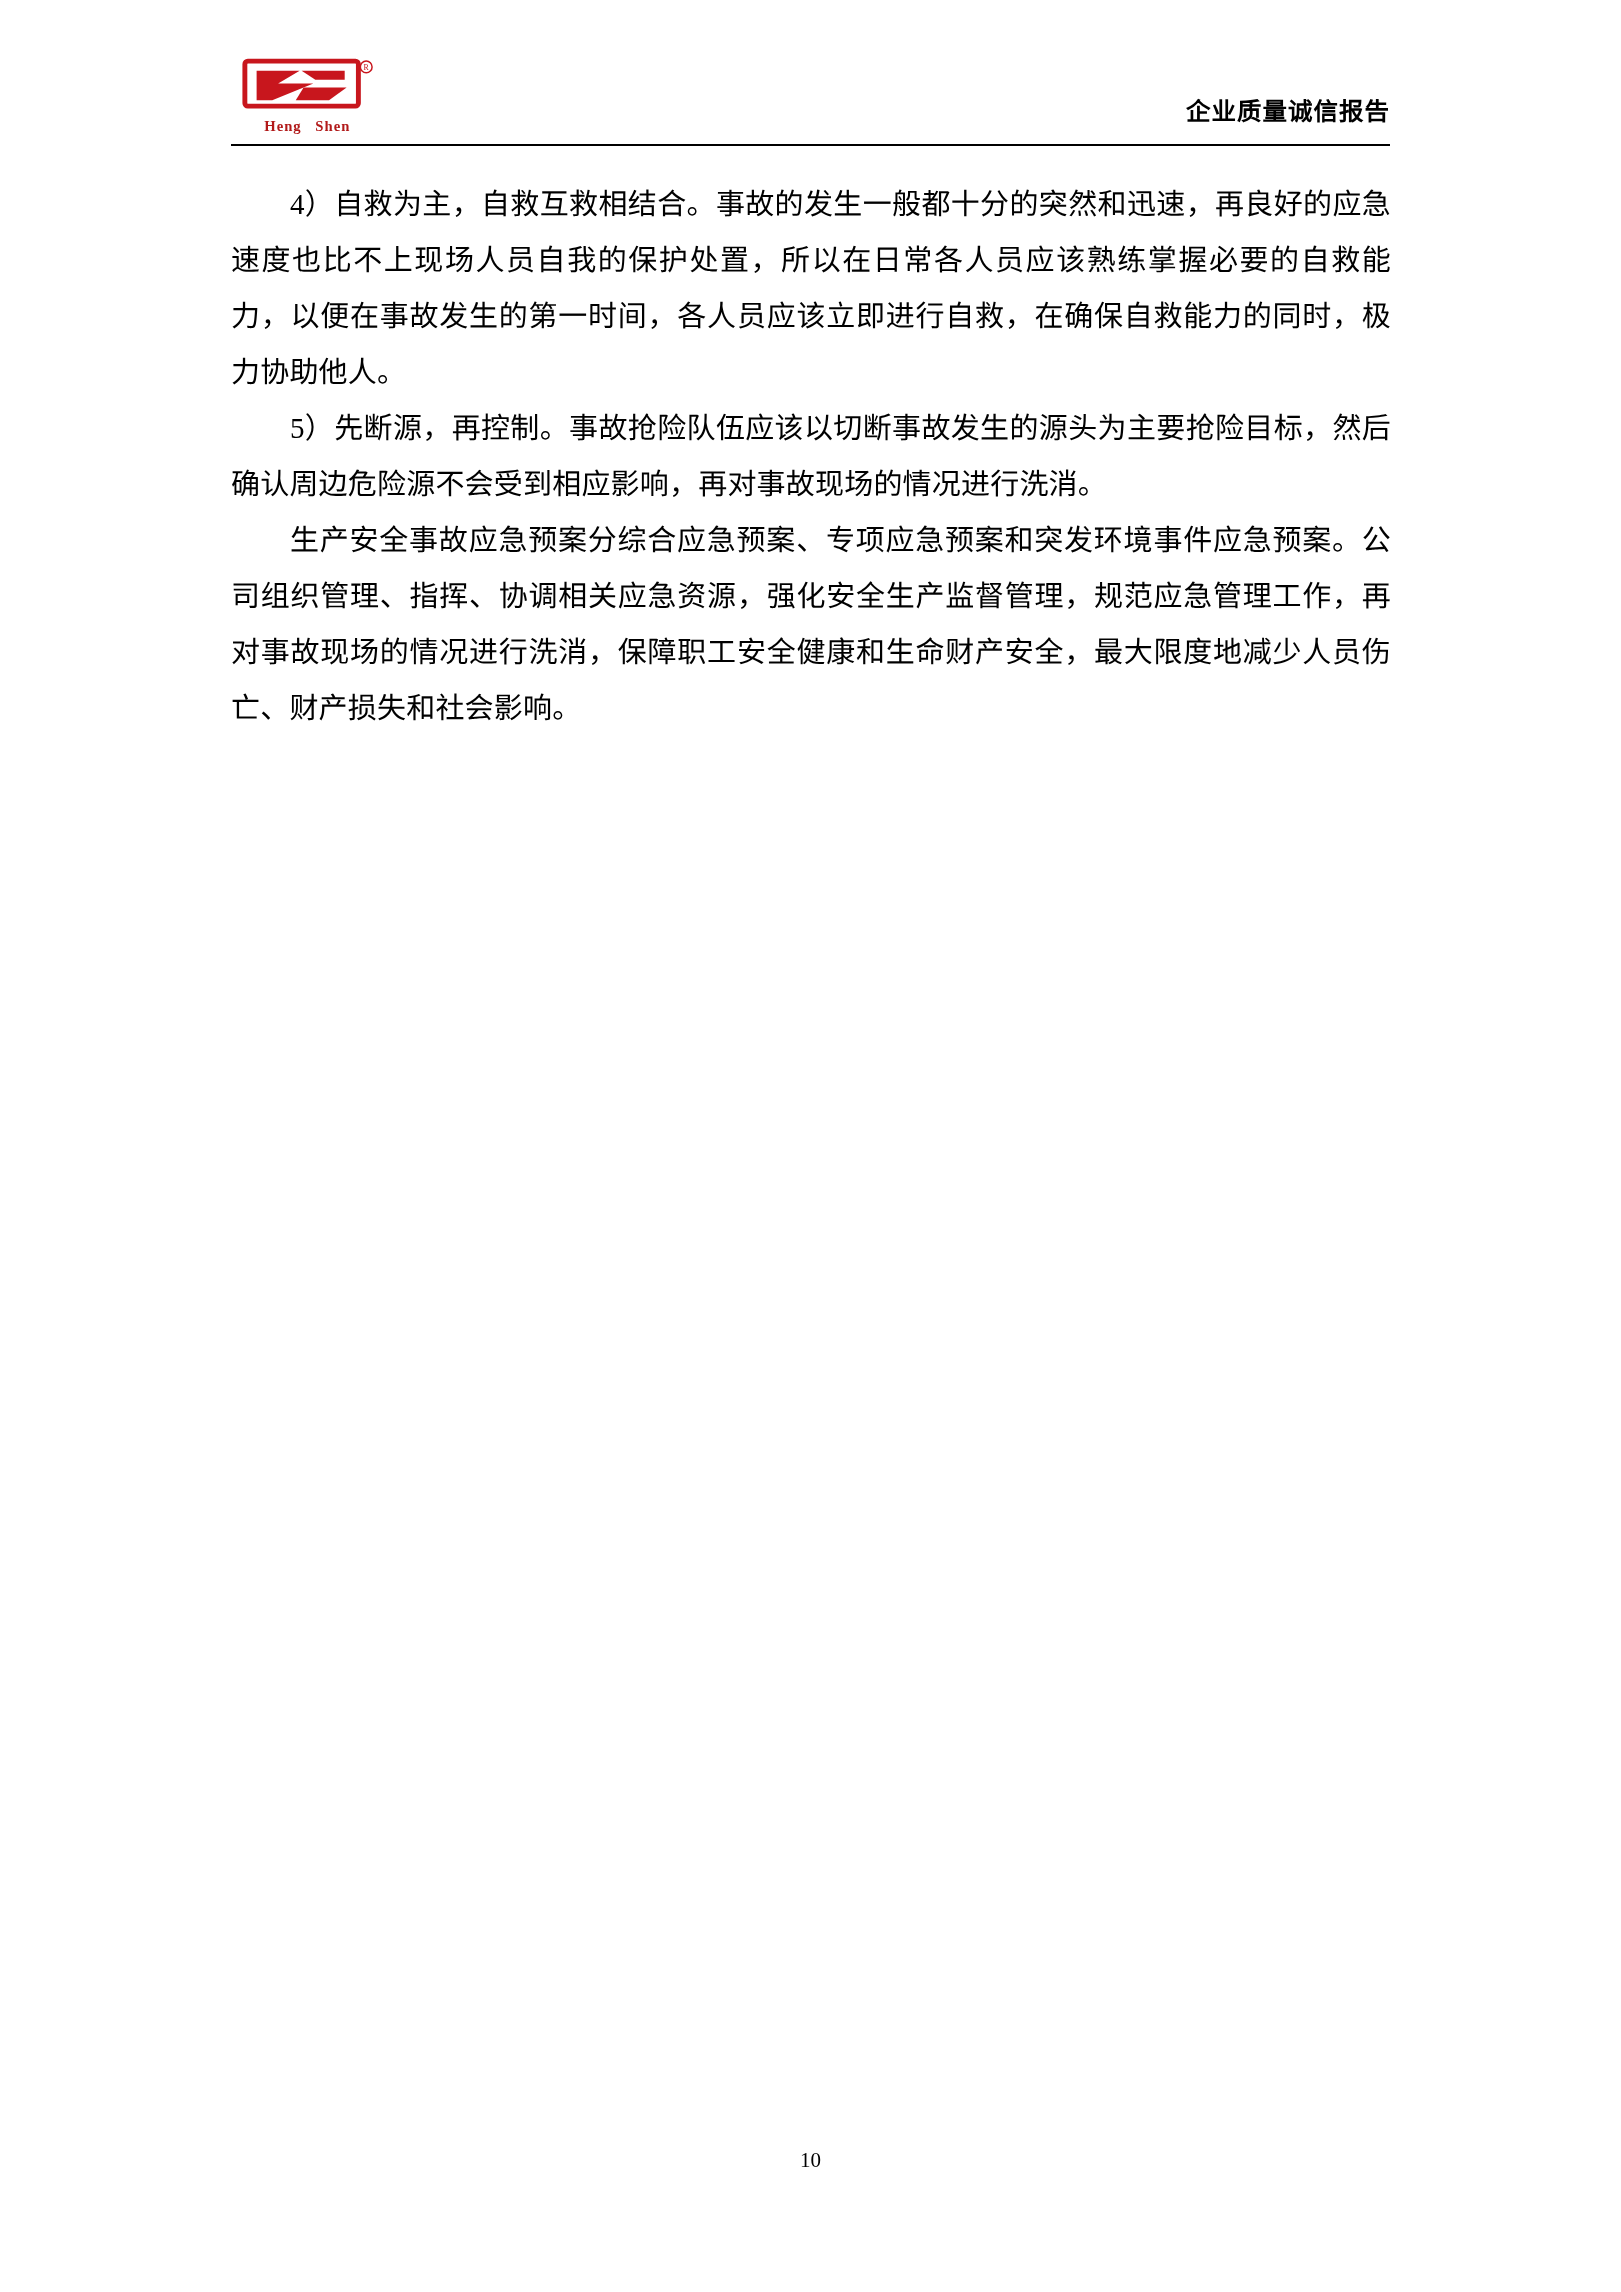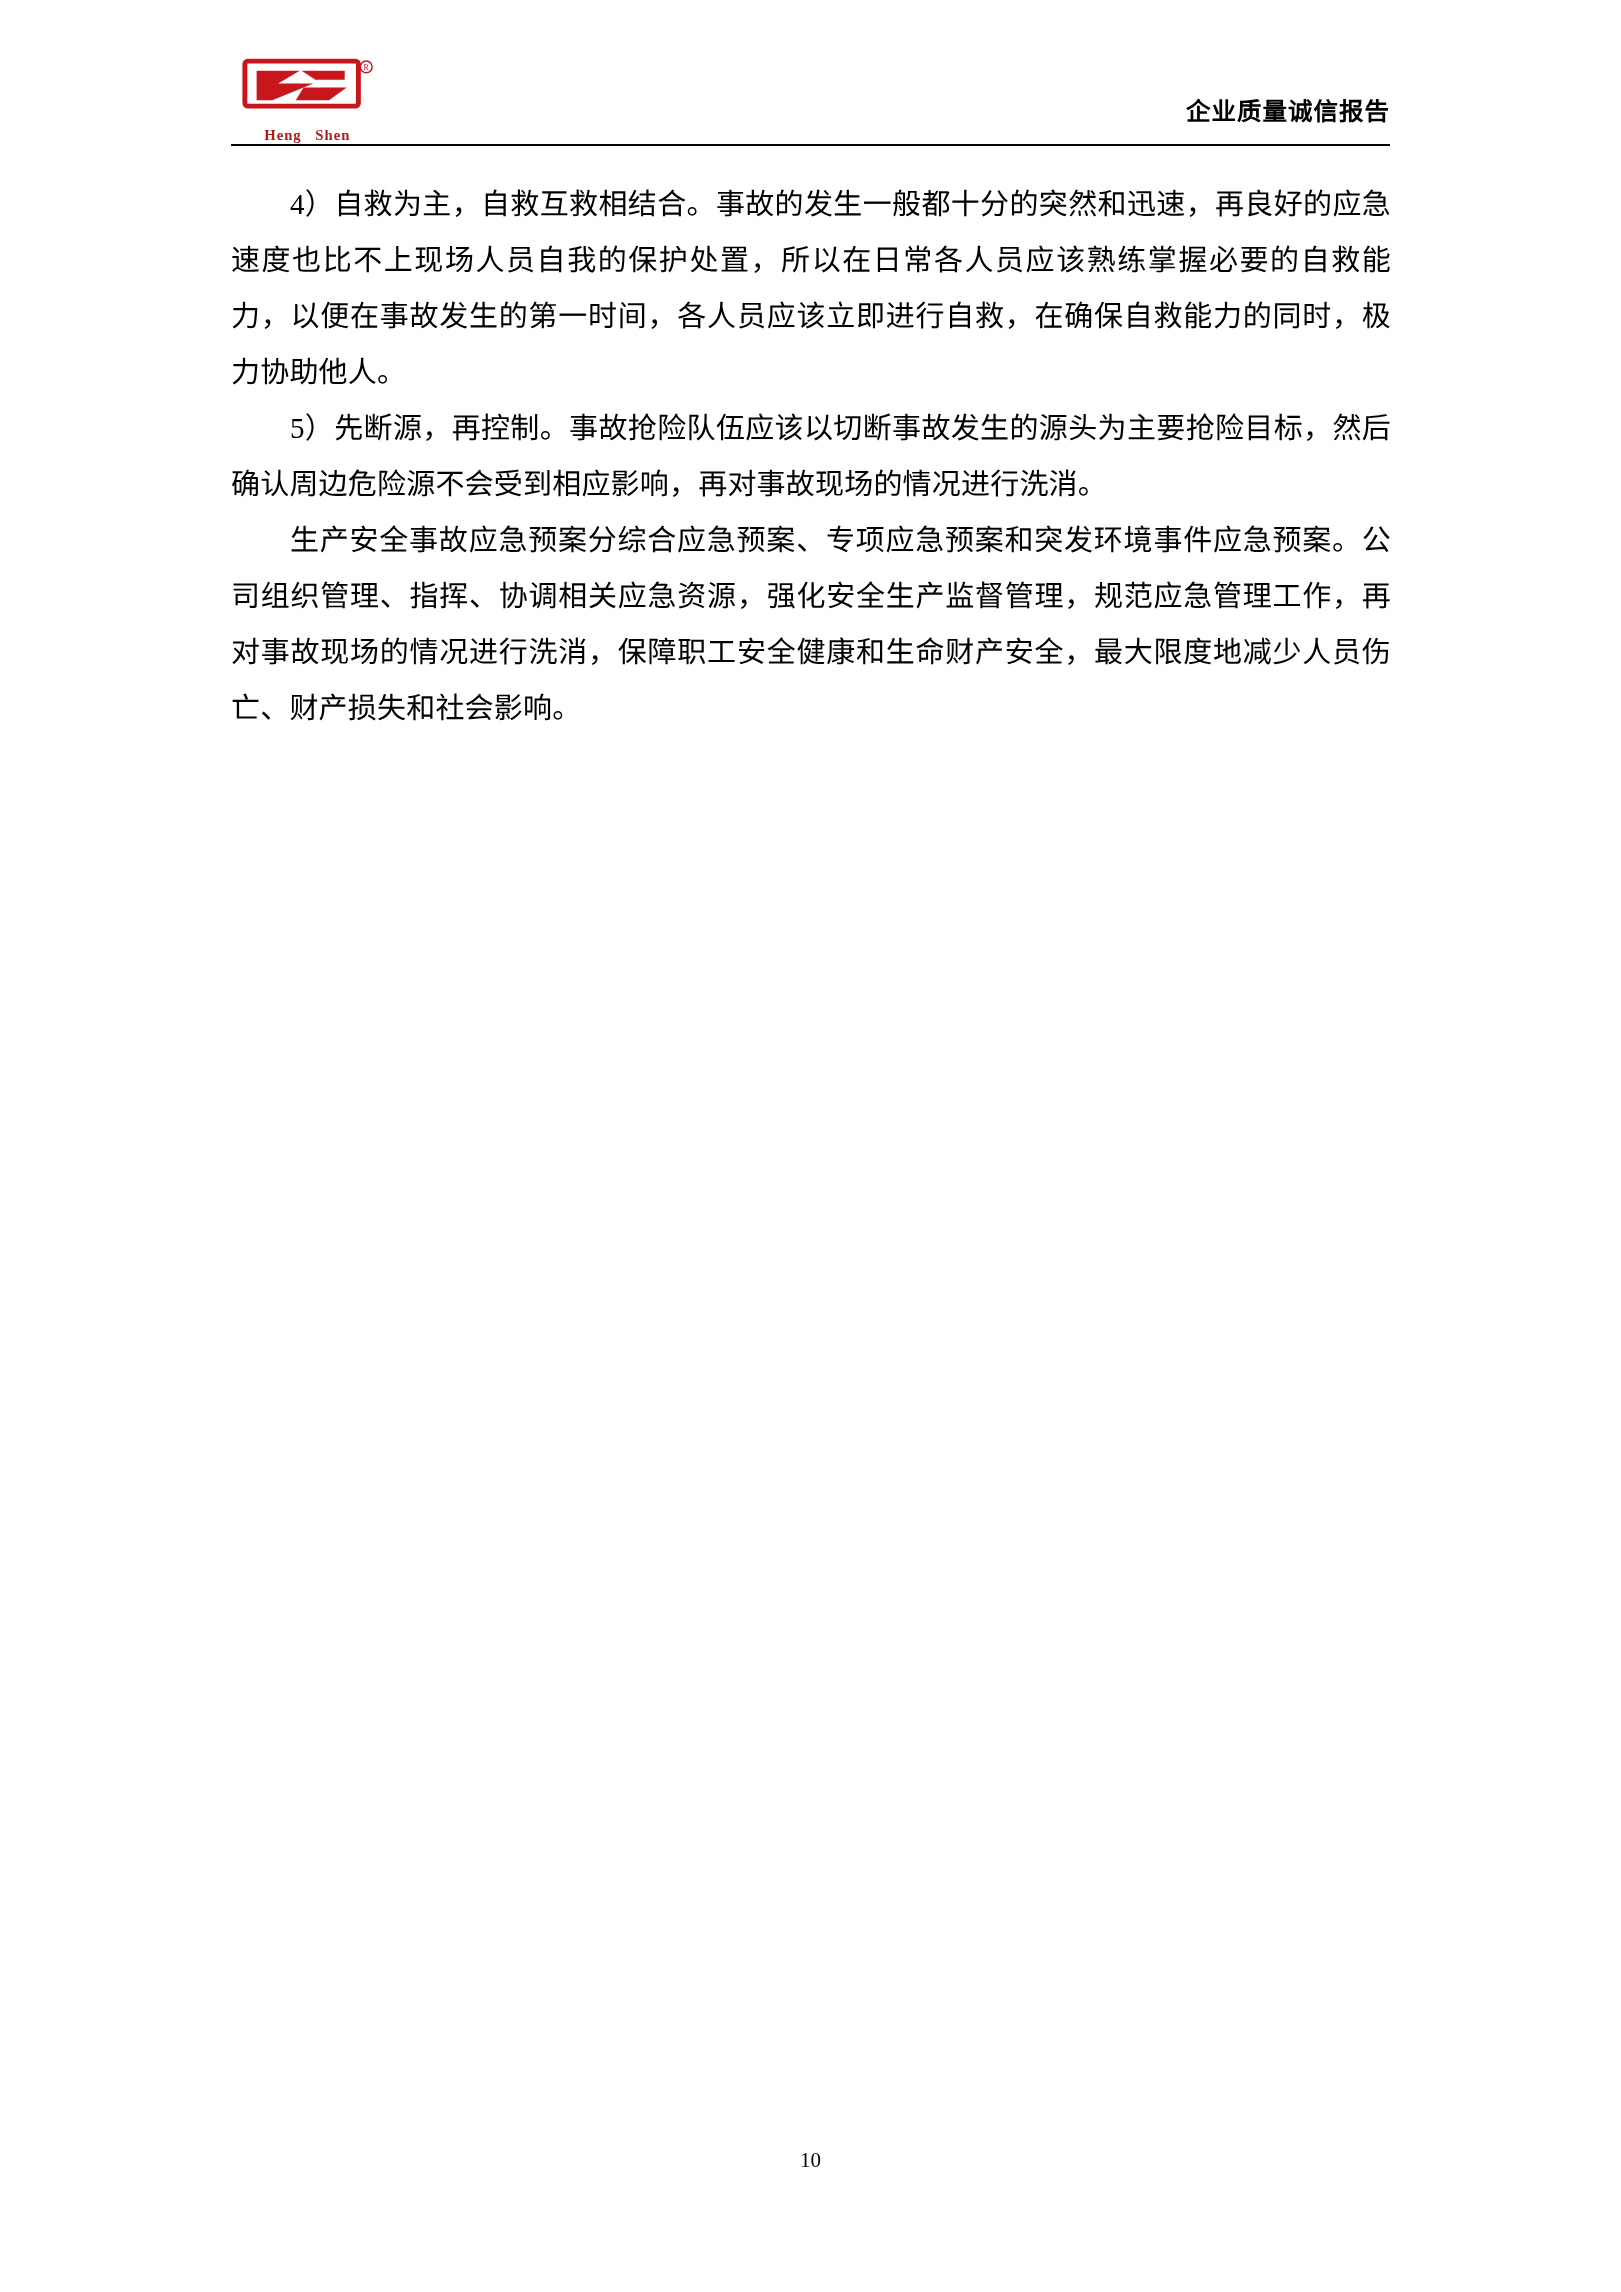--- a/index.html
+++ b/index.html
@@ -46,21 +46,21 @@
     position: absolute;
     left: 7.8px;
     top: 0px;
     width: 137px;
     height: 61px;
   }
 
   .logo-text {
     position: absolute;
     left: 7.8px;
-    top: 70px;
+    top: 61px;
     width: 137px;
     text-align: center;
     font-family: "Liberation Serif", serif;
     font-size: 14.7px;
     font-weight: bold;
     color: #b21a1a;
     letter-spacing: 1px;
   }
 
   .logo-text span.gap {

